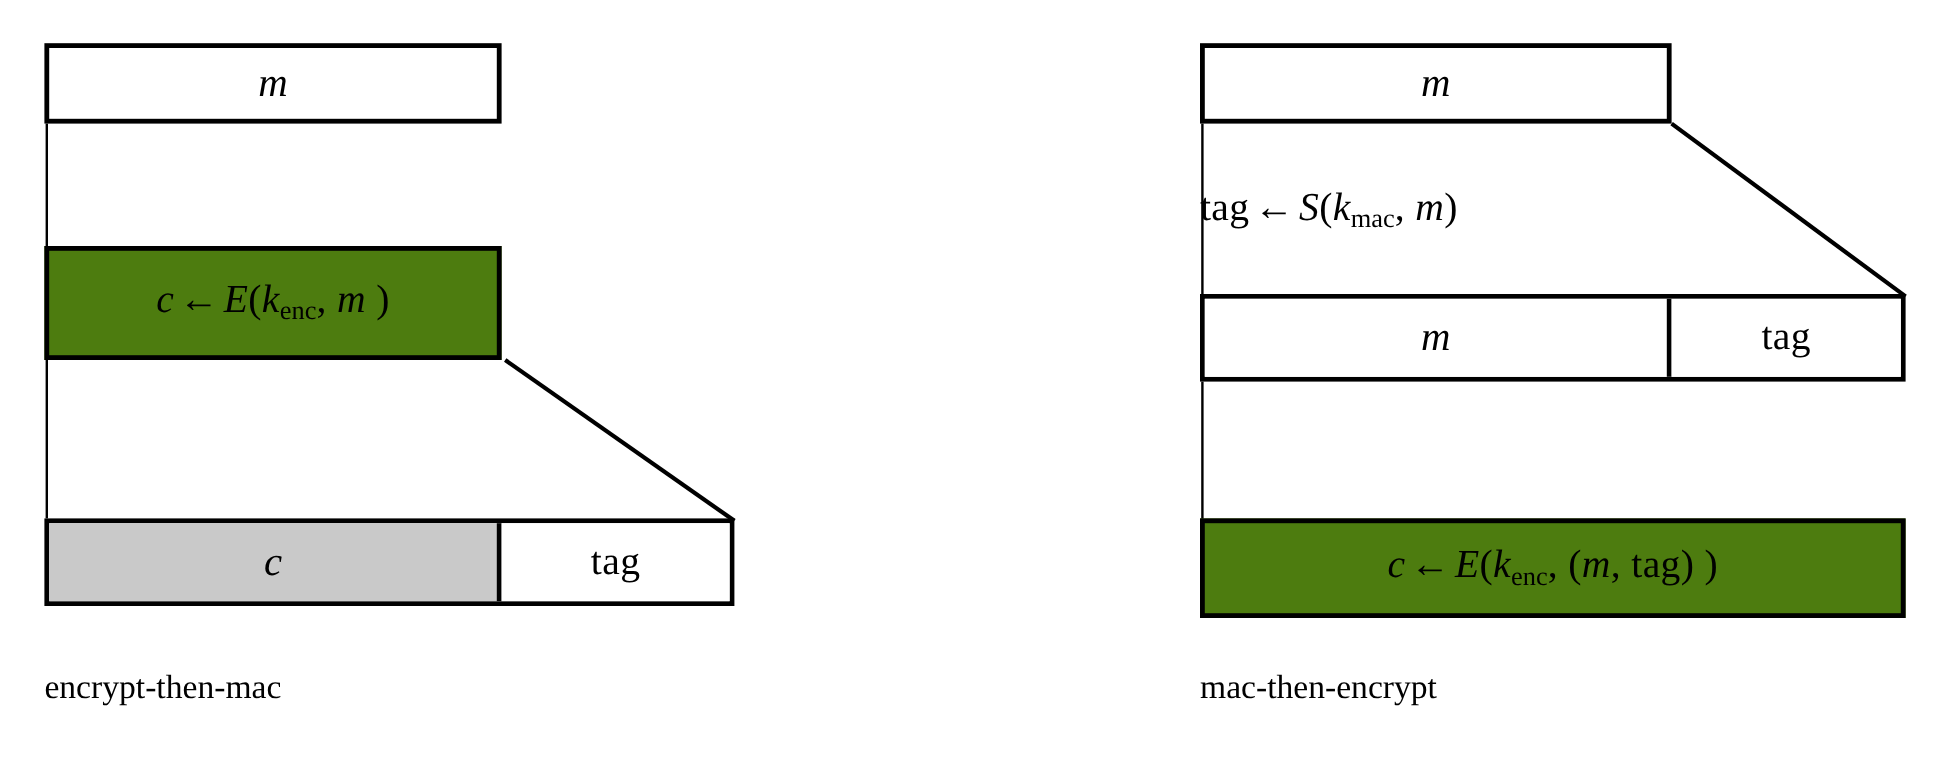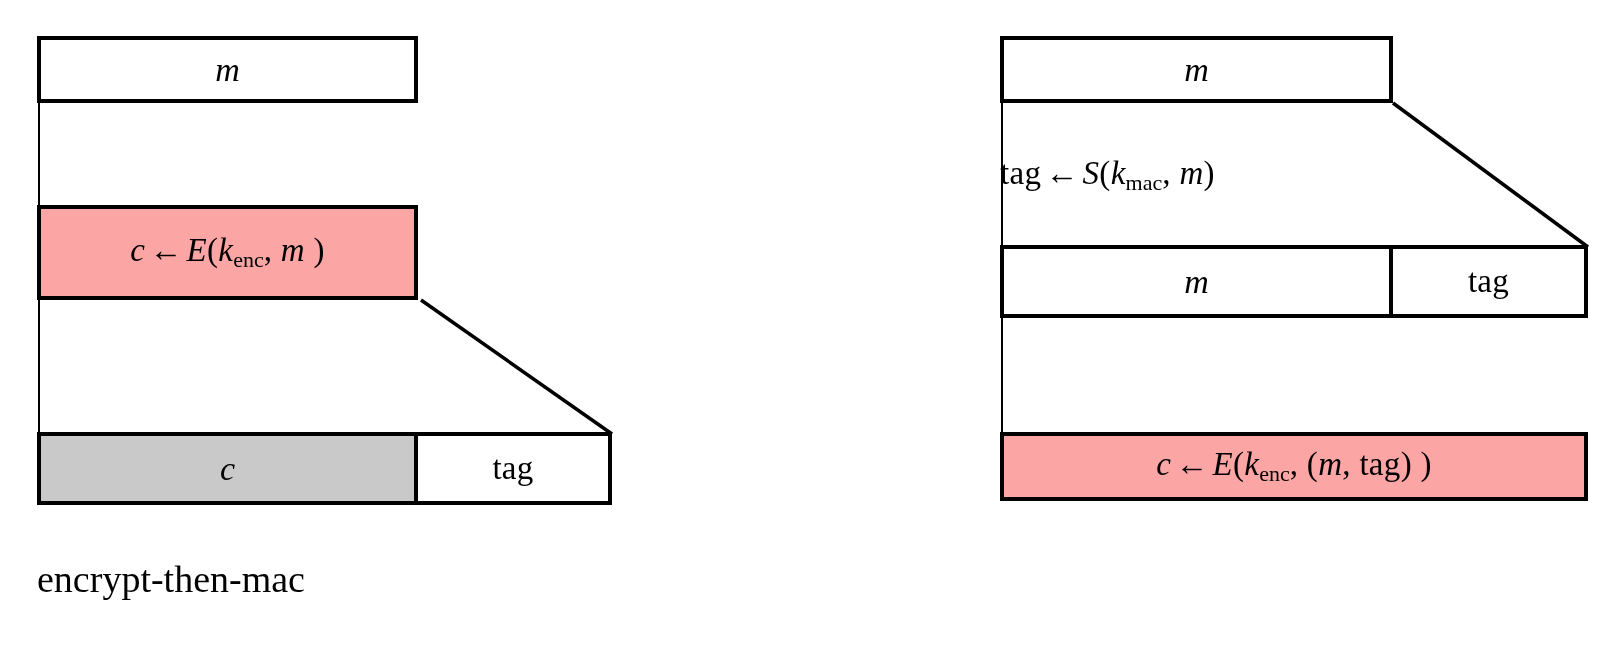--- a/index.html
+++ b/index.html
@@ -32,21 +32,21 @@
     box-sizing: border-box;
     border: 4px solid #000000;
     background: #ffffff;
     display: flex;
     align-items: center;
     justify-content: center;
     text-align: center;
     white-space: nowrap;
   }
   .box.shaded {
-    background: #fca5a5;
+    background: #4d7c0f;
   }
   .split {
     position: absolute;
     box-sizing: border-box;
     border: 4px solid #000000;
     background: #ffffff;
     display: flex;
     align-items: stretch;
   }
   .split-cell {
@@ -95,21 +95,21 @@
     font-size: 22px;
     vertical-align: -0.28em;
     letter-spacing: 0;
   }
   .expr .arrow {
     font-style: normal;
     padding: 0 4px;
   }
   .caption {
     font-family: "Liberation Serif", "DejaVu Serif", serif;
-    font-size: 38px;
+    font-size: 28px;
     font-style: normal;
     margin-top: 12px;
   }
   svg.overlay {
     position: absolute;
     top: 0;
     left: 0;
     width: 1614px;
     height: 648px;
     pointer-events: none;
@@ -170,25 +170,28 @@
 
     <div class="split" style="left:1000px; top:245px; width:588px; height:73px;">
       <div class="split-cell divider-right" style="width:389px;">
         <span class="m">m</span>
       </div>
       <div class="split-cell" style="flex:1;">
         <span class="expr">tag</span>
       </div>
     </div>
 
-    <div class="box shaded" style="left:1000px; top:432px; width:588px; height:69px;text-align:center;">
+    <div class="box shaded" style="left:1000px; top:432px; width:588px; height:83px;text-align:center;">
       <span class="expr">
         <span class="it">c</span><span class="arrow">←</span><span class="it">E</span><span class="up">(</span><span class="it">k</span><span class="sub">enc</span><span class="up">,</span><span class="up"> (</span><span class="it">m</span><span class="up">,</span>&nbsp;<span class="up">tag</span><span class="up">)</span><span class="up"> )</span>
       </span>
     </div>
 
     <svg class="overlay" viewBox="0 0 1614 648">
       <line x1="1393" y1="103" x2="1588" y2="247" stroke="#000000" stroke-width="3.5"></line>
     </svg>
 
+    <div class="label" style="left:1000px; top:560px; width:588px;">
+      <span class="caption">mac-then-encrypt</span>
+    </div>
   </div>
 
 </div>
 
 </body></html>

